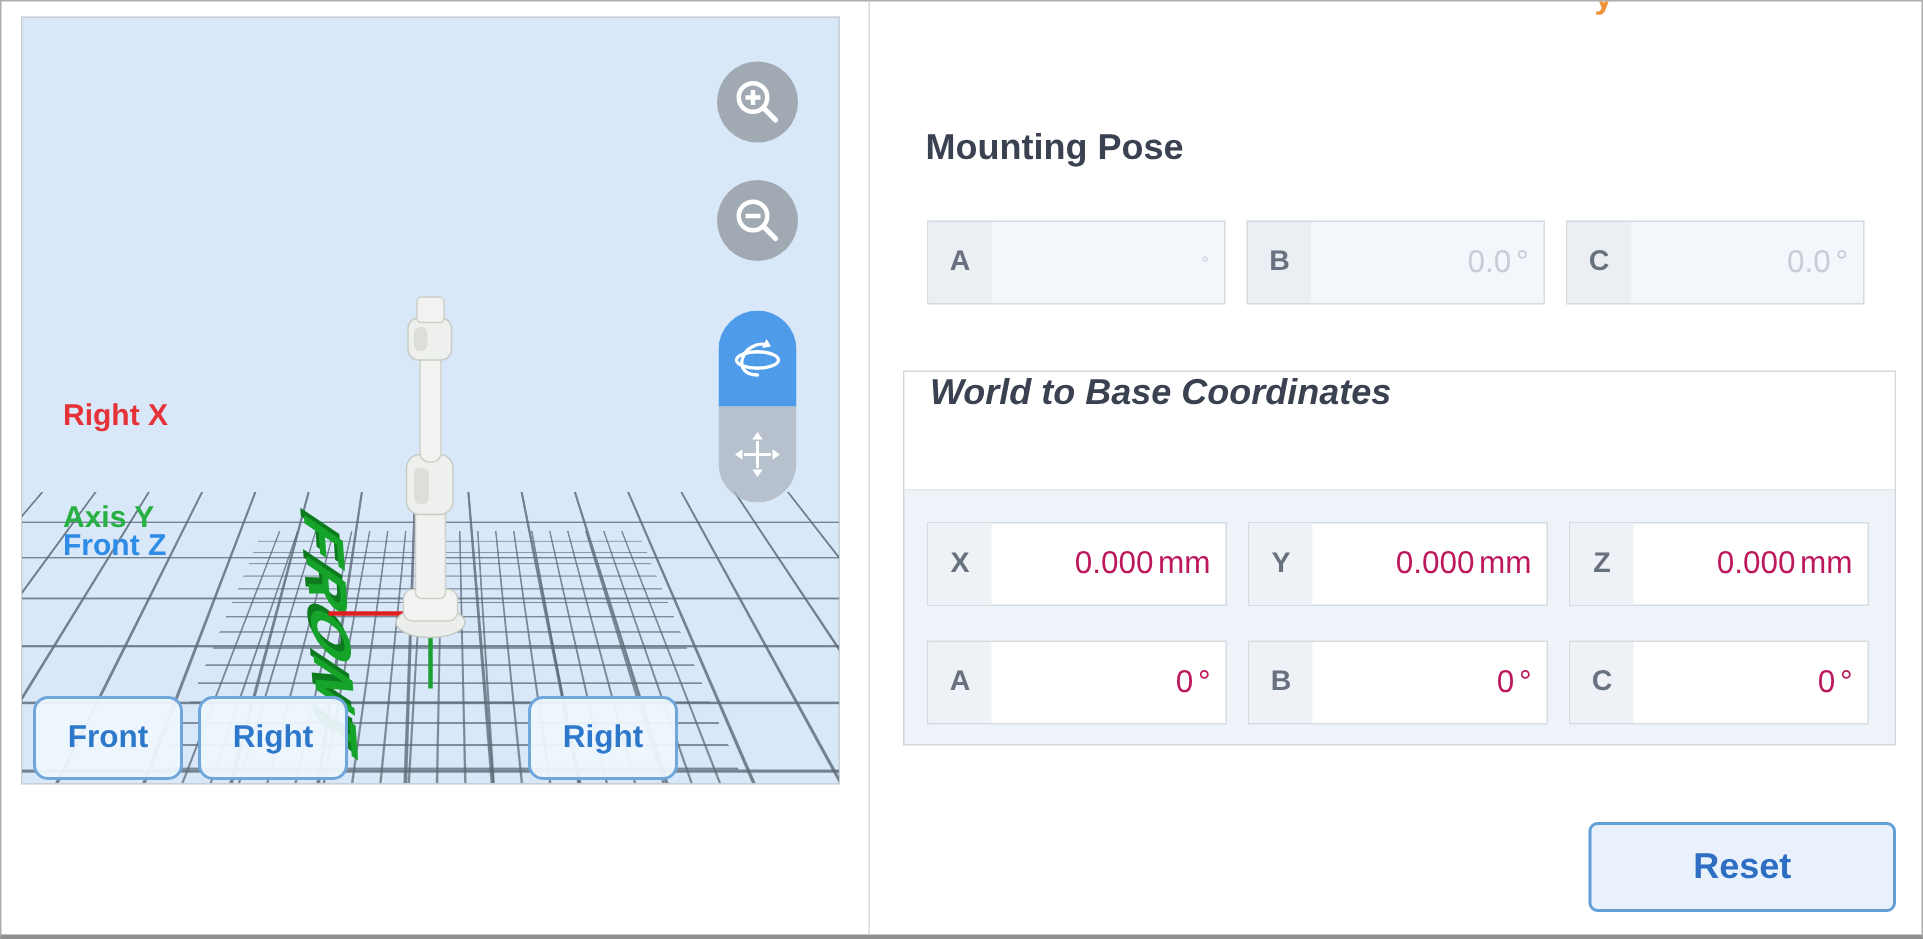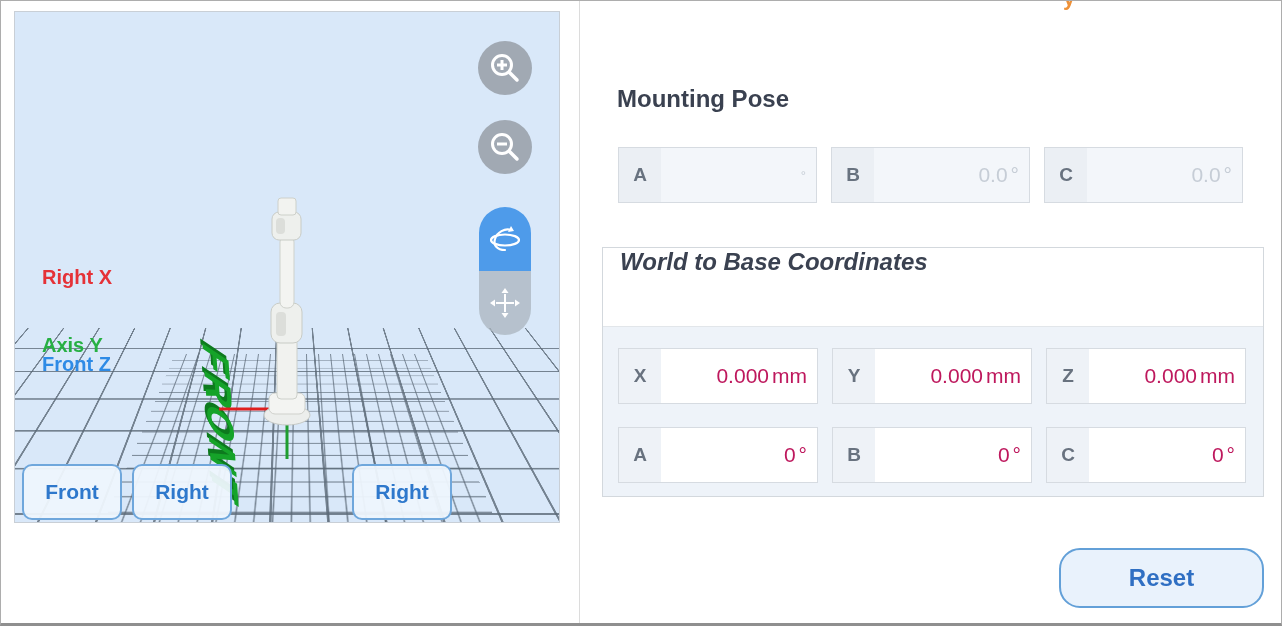--- a/index.html
+++ b/index.html
@@ -68,21 +68,21 @@
 
   .wpanel{position:absolute;left:601px;top:246px;width:662px;height:250px;box-sizing:border-box;
     border:1px solid #d3d8dd;background:#eef3f9;}
   .wpanel-header{height:79px;background:#fff;border-bottom:1px solid #e2e6ea;
     display:flex;padding-left:17px;box-sizing:border-box;font-style:italic;}
   .wpanel-title{color:#3a4150;font-size:24px;font-weight:700;}
   .wb-x{left:617px;top:347px;width:200px;} .wb-y{left:831px;top:347px;width:200px;} .wb-z{left:1045px;top:347px;width:200px;}
   .wb-a{left:617px;top:426px;width:200px;} .wb-b{left:831px;top:426px;width:200px;} .wb-c{left:1045px;top:426px;width:200px;}
 
   .reset-btn{position:absolute;left:1058px;top:547px;width:205px;height:60px;box-sizing:border-box;
-    background:#e9f2fc;border:2px solid #63a0d8;border-radius:21px;
+    background:#e9f2fc;border:2px solid #63a0d8;border-radius:6px;
     color:#2f6fc3;font-size:24px;font-weight:700;font-family:"Liberation Sans",sans-serif;
     display:flex;align-items:center;justify-content:center;cursor:pointer;}
 </style>
 </head>
 <body>
 
 <div class="screen">
 
   <div class="viewport">
     <div class="grid-main"></div>

